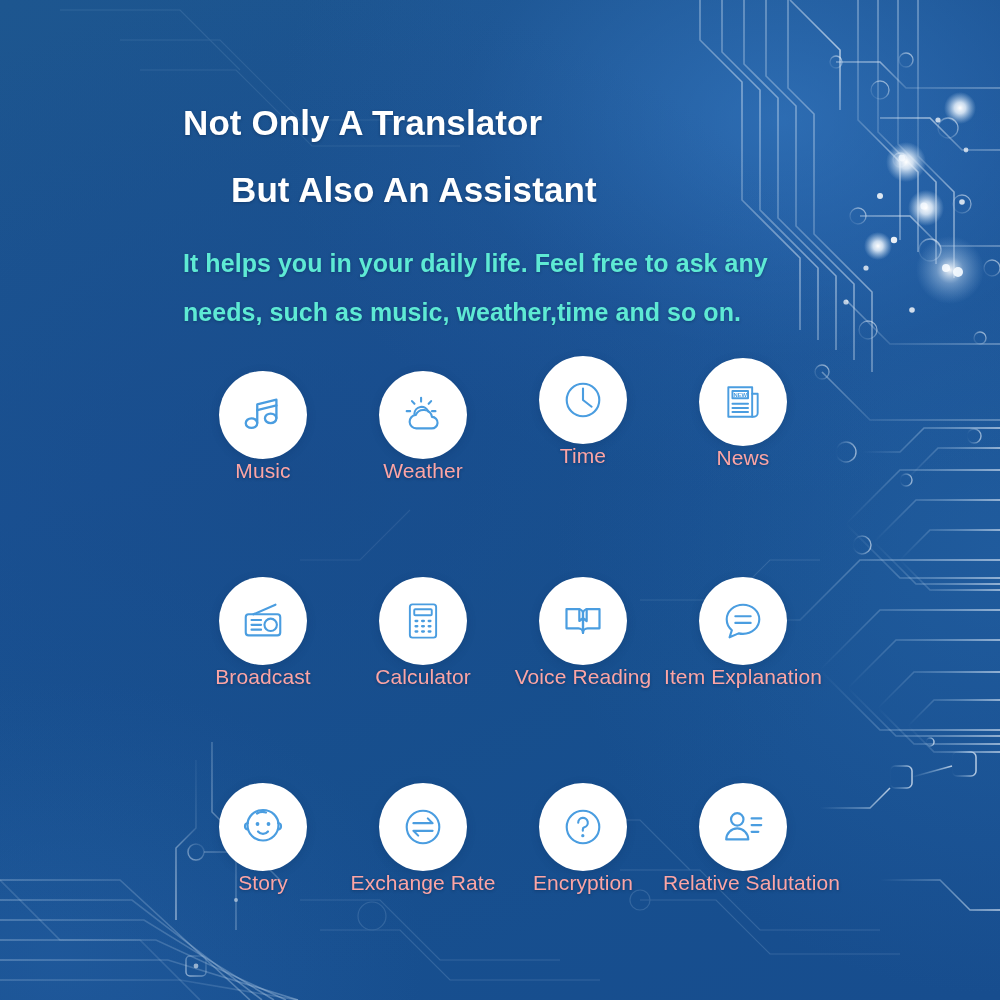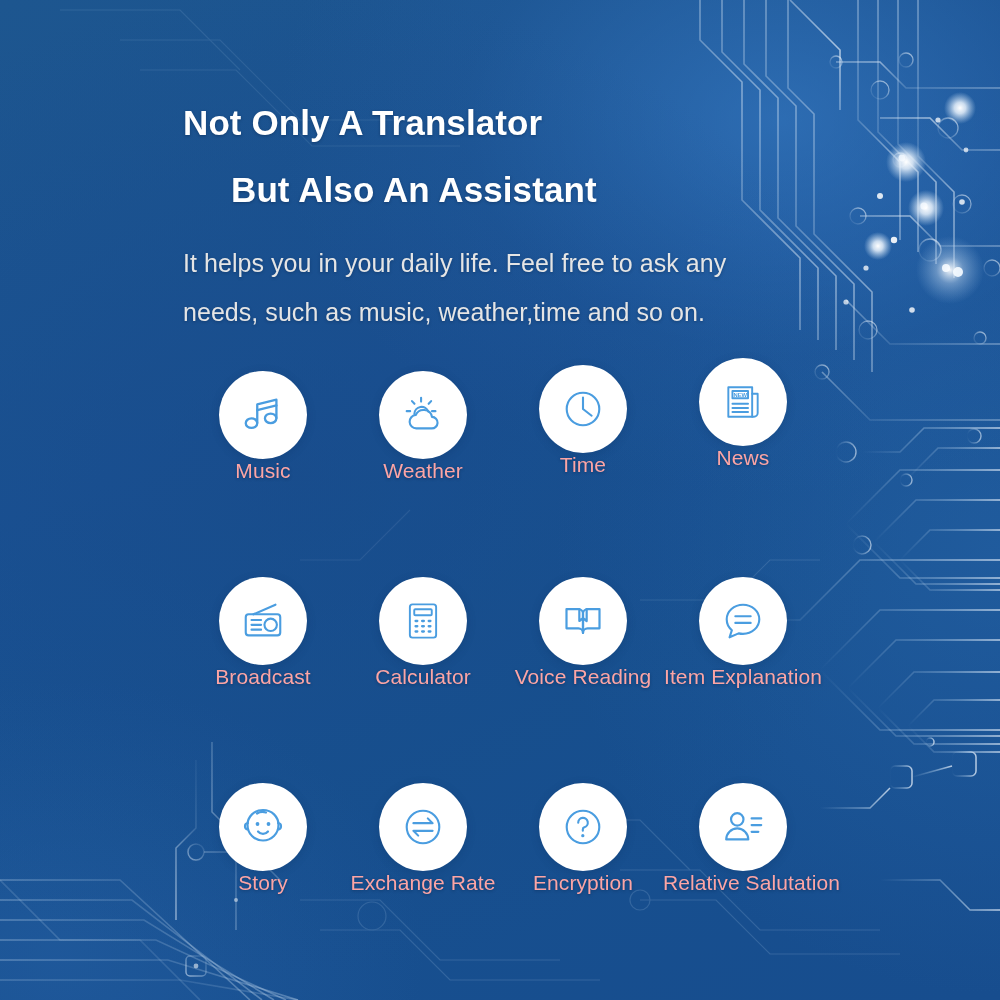--- a/index.html
+++ b/index.html
@@ -51,23 +51,23 @@
     font-weight: bold;
     letter-spacing: 0.1px;
     line-height: 1.0;
     white-space: nowrap;
     text-shadow: 0 1px 3px rgba(8,35,70,0.45);
     margin-top: 39px;
   }
   .headline.line2 { margin-top: 32px; margin-left: 48px; }
   .subtitle {
     margin-top: 32px;
-    color: #e5e5e5;
+    color: #5eead4;
     font-size: 25px;
-    font-weight: normal;
+    font-weight: bold;
     line-height: 1.94;
     letter-spacing: 0.05px;
     text-shadow: 0 1px 3px rgba(8,35,70,0.40);
   }
 
   
   .grid {
     position: absolute;
     left: 0;
     top: 0;
@@ -294,21 +294,21 @@
       <div class="disc">
         <svg width="46" height="46" viewBox="0 0 48 48" fill="none" stroke="#4a9de0" stroke-width="2.2" stroke-linecap="round" stroke-linejoin="round">
           <path d="M22 6v4M12.5 9.5l2.6 2.8M32.5 9.5l-2.6 2.8M7 20h3.6M37 20h-3.6"></path>
           <path d="M15 23a7.5 7.5 0 0 1 14.6-2.4"></path>
           <path d="M17 38a7 7 0 0 1-.6-13.97A9 9 0 0 1 33.4 26 6 6 0 0 1 33 38H17z"></path>
         </svg>
       </div>
       <div class="cap">Weather</div>
     </div>
 
-    <div class="cell" style="left:503px; top:365px;">
+    <div class="cell" style="left:503px; top:356px;">
       <div class="disc">
         <svg width="46" height="46" viewBox="0 0 48 48" fill="none" stroke="#4a9de0" stroke-width="2.2" stroke-linecap="round" stroke-linejoin="round">
           <circle cx="24" cy="24" r="17"></circle>
           <path d="M24 12v12l9 7"></path>
         </svg>
       </div>
       <div class="cap">Time</div>
     </div>
 
     <div class="cell" style="left:663px; top:358px;">

